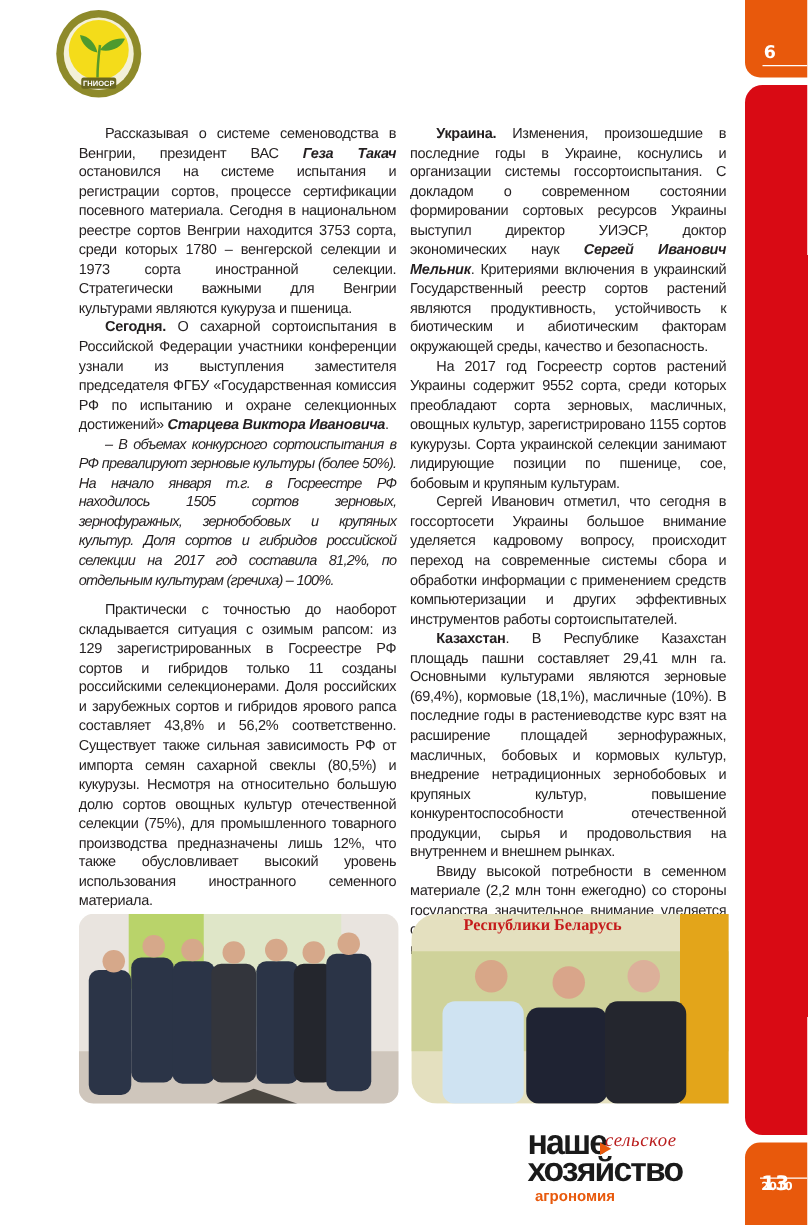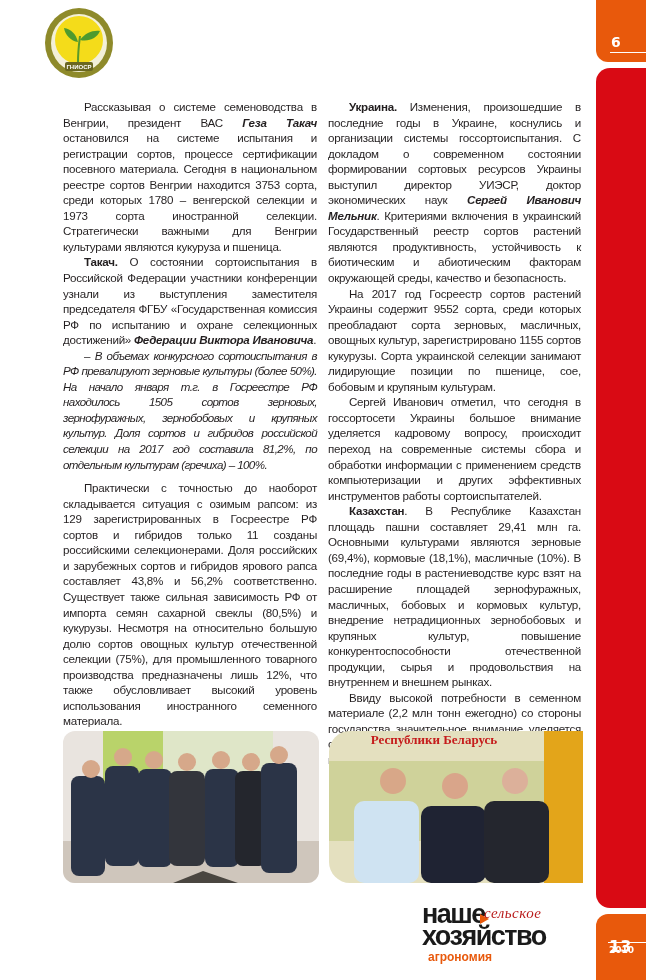--- a/index.html
+++ b/index.html
@@ -43,21 +43,21 @@
     <path d="M35 56 C35 45 36 38 37 30" stroke="#5a9a2a" stroke-width="2" fill="none"></path>
     <path d="M35 36 C28 35 22 29 21 22 C28 23 33 28 35 36 Z" fill="#4e9a2e"></path>
     <path d="M37 34 C42 27 50 24 57 25 C54 32 46 36 37 34 Z" fill="#4e9a2e"></path>
     <rect x="22" y="56" width="28" height="9" rx="2" fill="#6a6720"></rect>
     <text x="36" y="63" text-anchor="middle" font-size="6" font-family="Liberation Sans, sans-serif" font-weight="bold" fill="#ffffff">ГНИОСР</text>
   </svg>
 </div>
 
 <div class="col col-left">
   <p><span>Рассказывая о системе семеноводства в Венгрии, президент ВАС </span><span class="bi">Геза Такач</span><span> остановился на системе испытания и регистрации сортов, процессе сертификации посевного материала. Сегодня в национальном реестре сортов Венгрии находится 3753 сорта, среди которых 1780 – венгерской селекции и 1973 сорта иностранной селекции. Стратегически важными для Венгрии культурами являются кукуруза и пшеница.</span></p>
-  <p><b>Такач.</b><span> О состоянии сортоиспытания в Российской Федерации участники конференции узнали из выступления заместителя председателя ФГБУ «Государственная комиссия РФ по испытанию и охране селекционных достижений» </span><span class="bi">Федерации Виктора Ивановича</span><span>.</span></p>
+  <p><b>Сегодня.</b><span> О сахарной сортоиспытания в Российской Федерации участники конференции узнали из выступления заместителя председателя ФГБУ «Государственная комиссия РФ по испытанию и охране селекционных достижений» </span><span class="bi">Старцева Виктора Ивановича</span><span>.</span></p>
   <p class="quote">– В объемах конкурсного сортоиспытания в РФ превалируют зерновые культуры (более 50%). На начало января т.г. в Госреестре РФ находилось 1505 сортов зерновых, зернофуражных, зернобобовых и крупяных культур. Доля сортов и гибридов российской селекции на 2017 год составила 81,2%, по отдельным культурам (гречиха) – 100%.</p>
   <div class="gap"></div>
   <p>Практически с точностью до наоборот складывается ситуация с озимым рапсом: из 129 зарегистрированных в Госреестре РФ сортов и гибридов только 11 созданы российскими селекционерами. Доля российских и зарубежных сортов и гибридов ярового рапса составляет 43,8% и 56,2% соответственно. Существует также сильная зависимость РФ от импорта семян сахарной свеклы (80,5%) и кукурузы. Несмотря на относительно большую долю сортов овощных культур отечественной селекции (75%), для промышленного товарного производства предназначены лишь 12%, что также обусловливает высокий уровень использования иностранного семенного материала.</p>
 </div>
 
 <div class="col col-right">
   <p><b>Украина.</b><span> Изменения, произошедшие в последние годы в Украине, коснулись и организации системы госсортоиспытания. С докладом о современном состоянии формировании сортовых ресурсов Украины выступил директор УИЭСР, доктор экономических наук </span><span class="bi">Сергей Иванович Мельник</span><span>. Критериями включения в украинский Государственный реестр сортов растений являются продуктивность, устойчивость к биотическим и абиотическим факторам окружающей среды, качество и безопасность.</span></p>
   <p>На 2017 год Госреестр сортов растений Украины содержит 9552 сорта, среди которых преобладают сорта зерновых, масличных, овощных культур, зарегистрировано 1155 сортов кукурузы. Сорта украинской селекции занимают лидирующие позиции по пшенице, сое, бобовым и крупяным культурам.</p>
   <p>Сергей Иванович отметил, что сегодня в госсортосети Украины большое внимание уделяется кадровому вопросу, происходит переход на современные системы сбора и обработки информации с применением средств компьютеризации и других эффективных инструментов работы сортоиспытателей.</p>
   <p><b>Казахстан</b><span>. В Республике Казахстан площадь пашни составляет 29,41 млн га. Основными культурами являются зерновые (69,4%), кормовые (18,1%), масличные (10%). В последние годы в растениеводстве курс взят на расширение площадей зернофуражных, масличных, бобовых и кормовых культур, внедрение нетрадиционных зернобобовых и крупяных культур, повышение конкурентоспособности отечественной продукции, сырья и продовольствия на внутреннем и внешнем рынках.</span></p>

